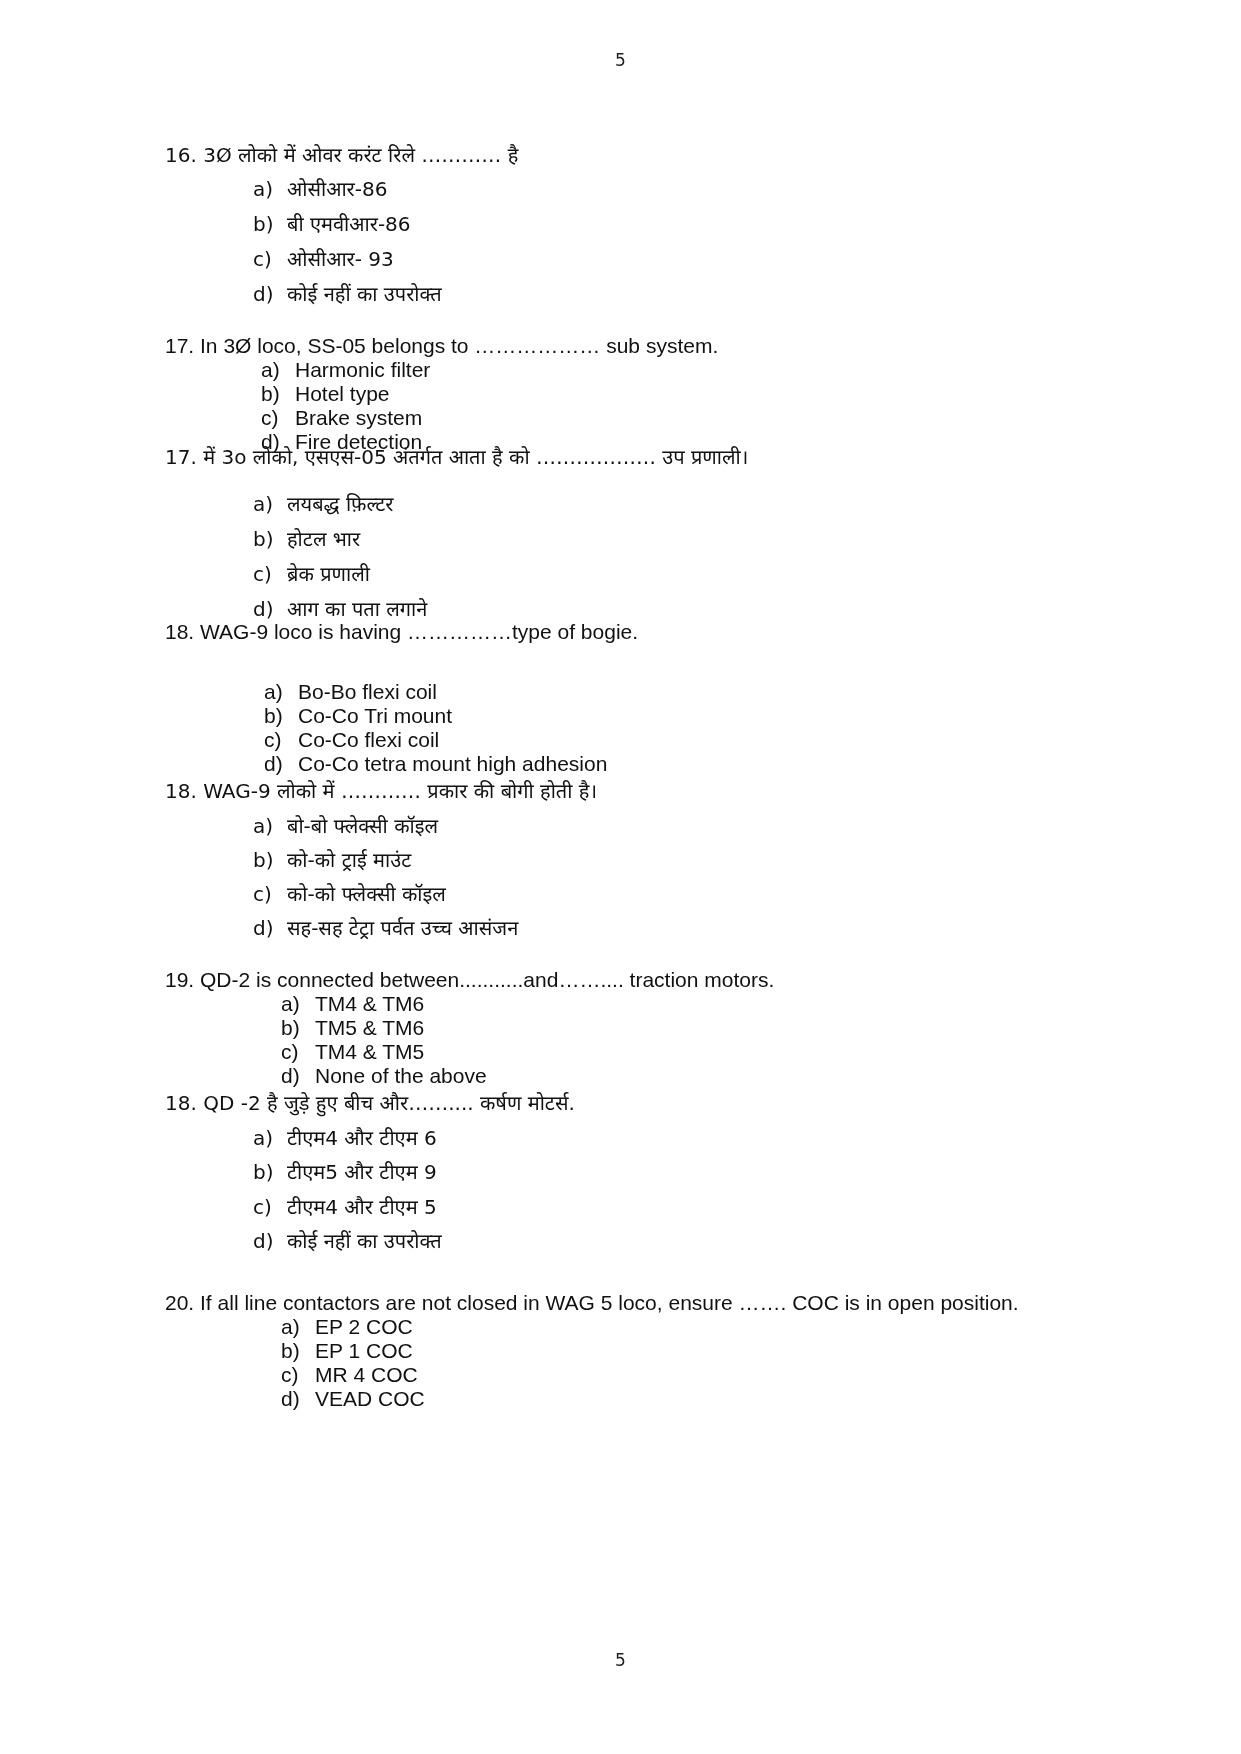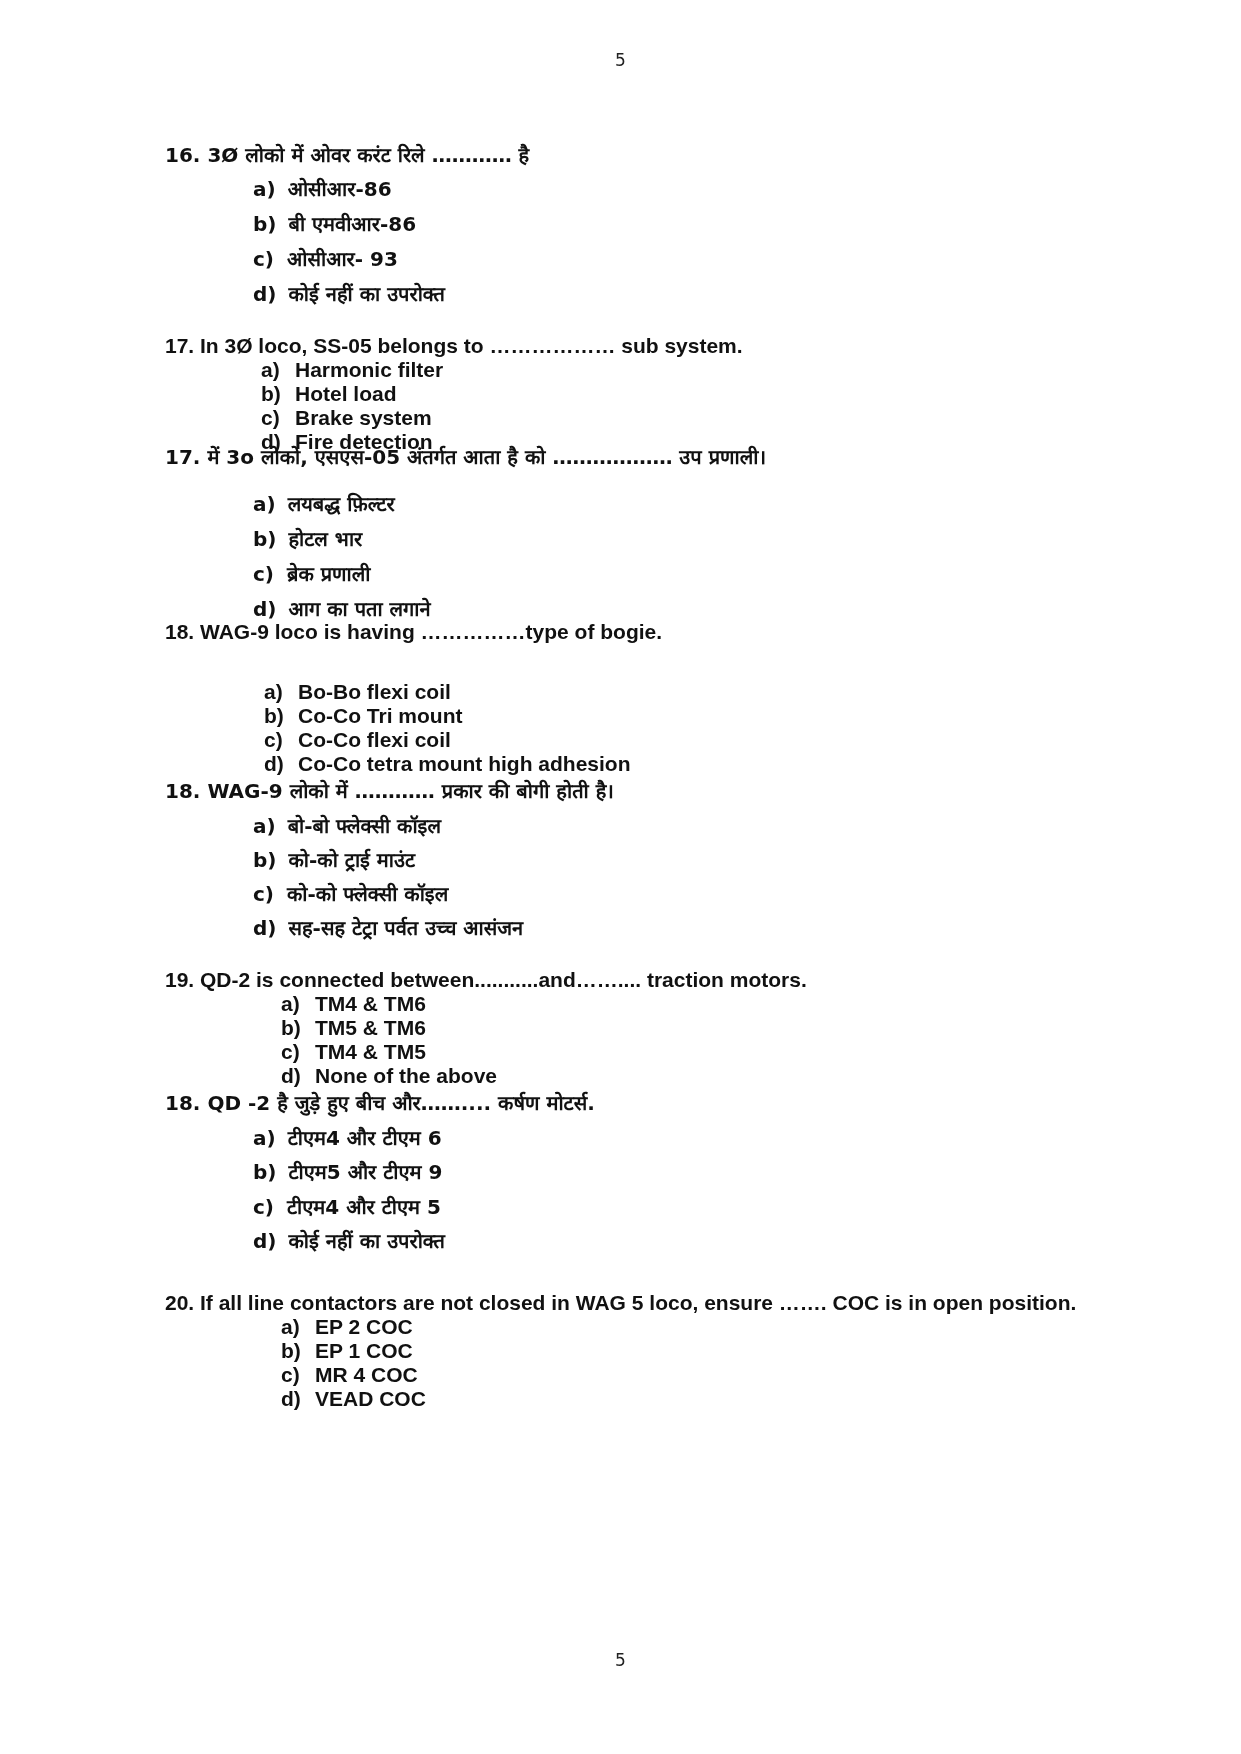--- a/index.html
+++ b/index.html
@@ -25,21 +25,20 @@
       color: #222;
     }
     .page-number.top { top: 50px; }
     .page-number.bottom { top: 1650px; }
 
     .line {
       position: absolute;
       font-size: 21px;
       line-height: 26px;
       white-space: nowrap;
-      font-weight: bold;
     }
     .stem {
       left: 165px;
     }
     .opt {
       display: flex;
       gap: 12px;
     }
     .opt .letter {
       display: inline-block;
@@ -70,21 +69,21 @@
     <span>कोई नहीं का उपरोक्त</span>
   </div>
 
 <div class="line stem" style="top:333px;">17. In 3Ø loco, SS-05 belongs to ……………… sub system.</div>
 <div class="line opt" style="left:261px; top:357px;">
     <span class="letter">a)</span>
     <span>Harmonic filter</span>
   </div>
 <div class="line opt" style="left:261px; top:381px;">
     <span class="letter">b)</span>
-    <span>Hotel load</span>
+    <span>Hotel type</span>
   </div>
 <div class="line opt" style="left:261px; top:405px;">
     <span class="letter">c)</span>
     <span>Brake system</span>
   </div>
 <div class="line opt" style="left:261px; top:429px;">
     <span class="letter">d)</span>
     <span>Fire detection</span>
   </div>
 

